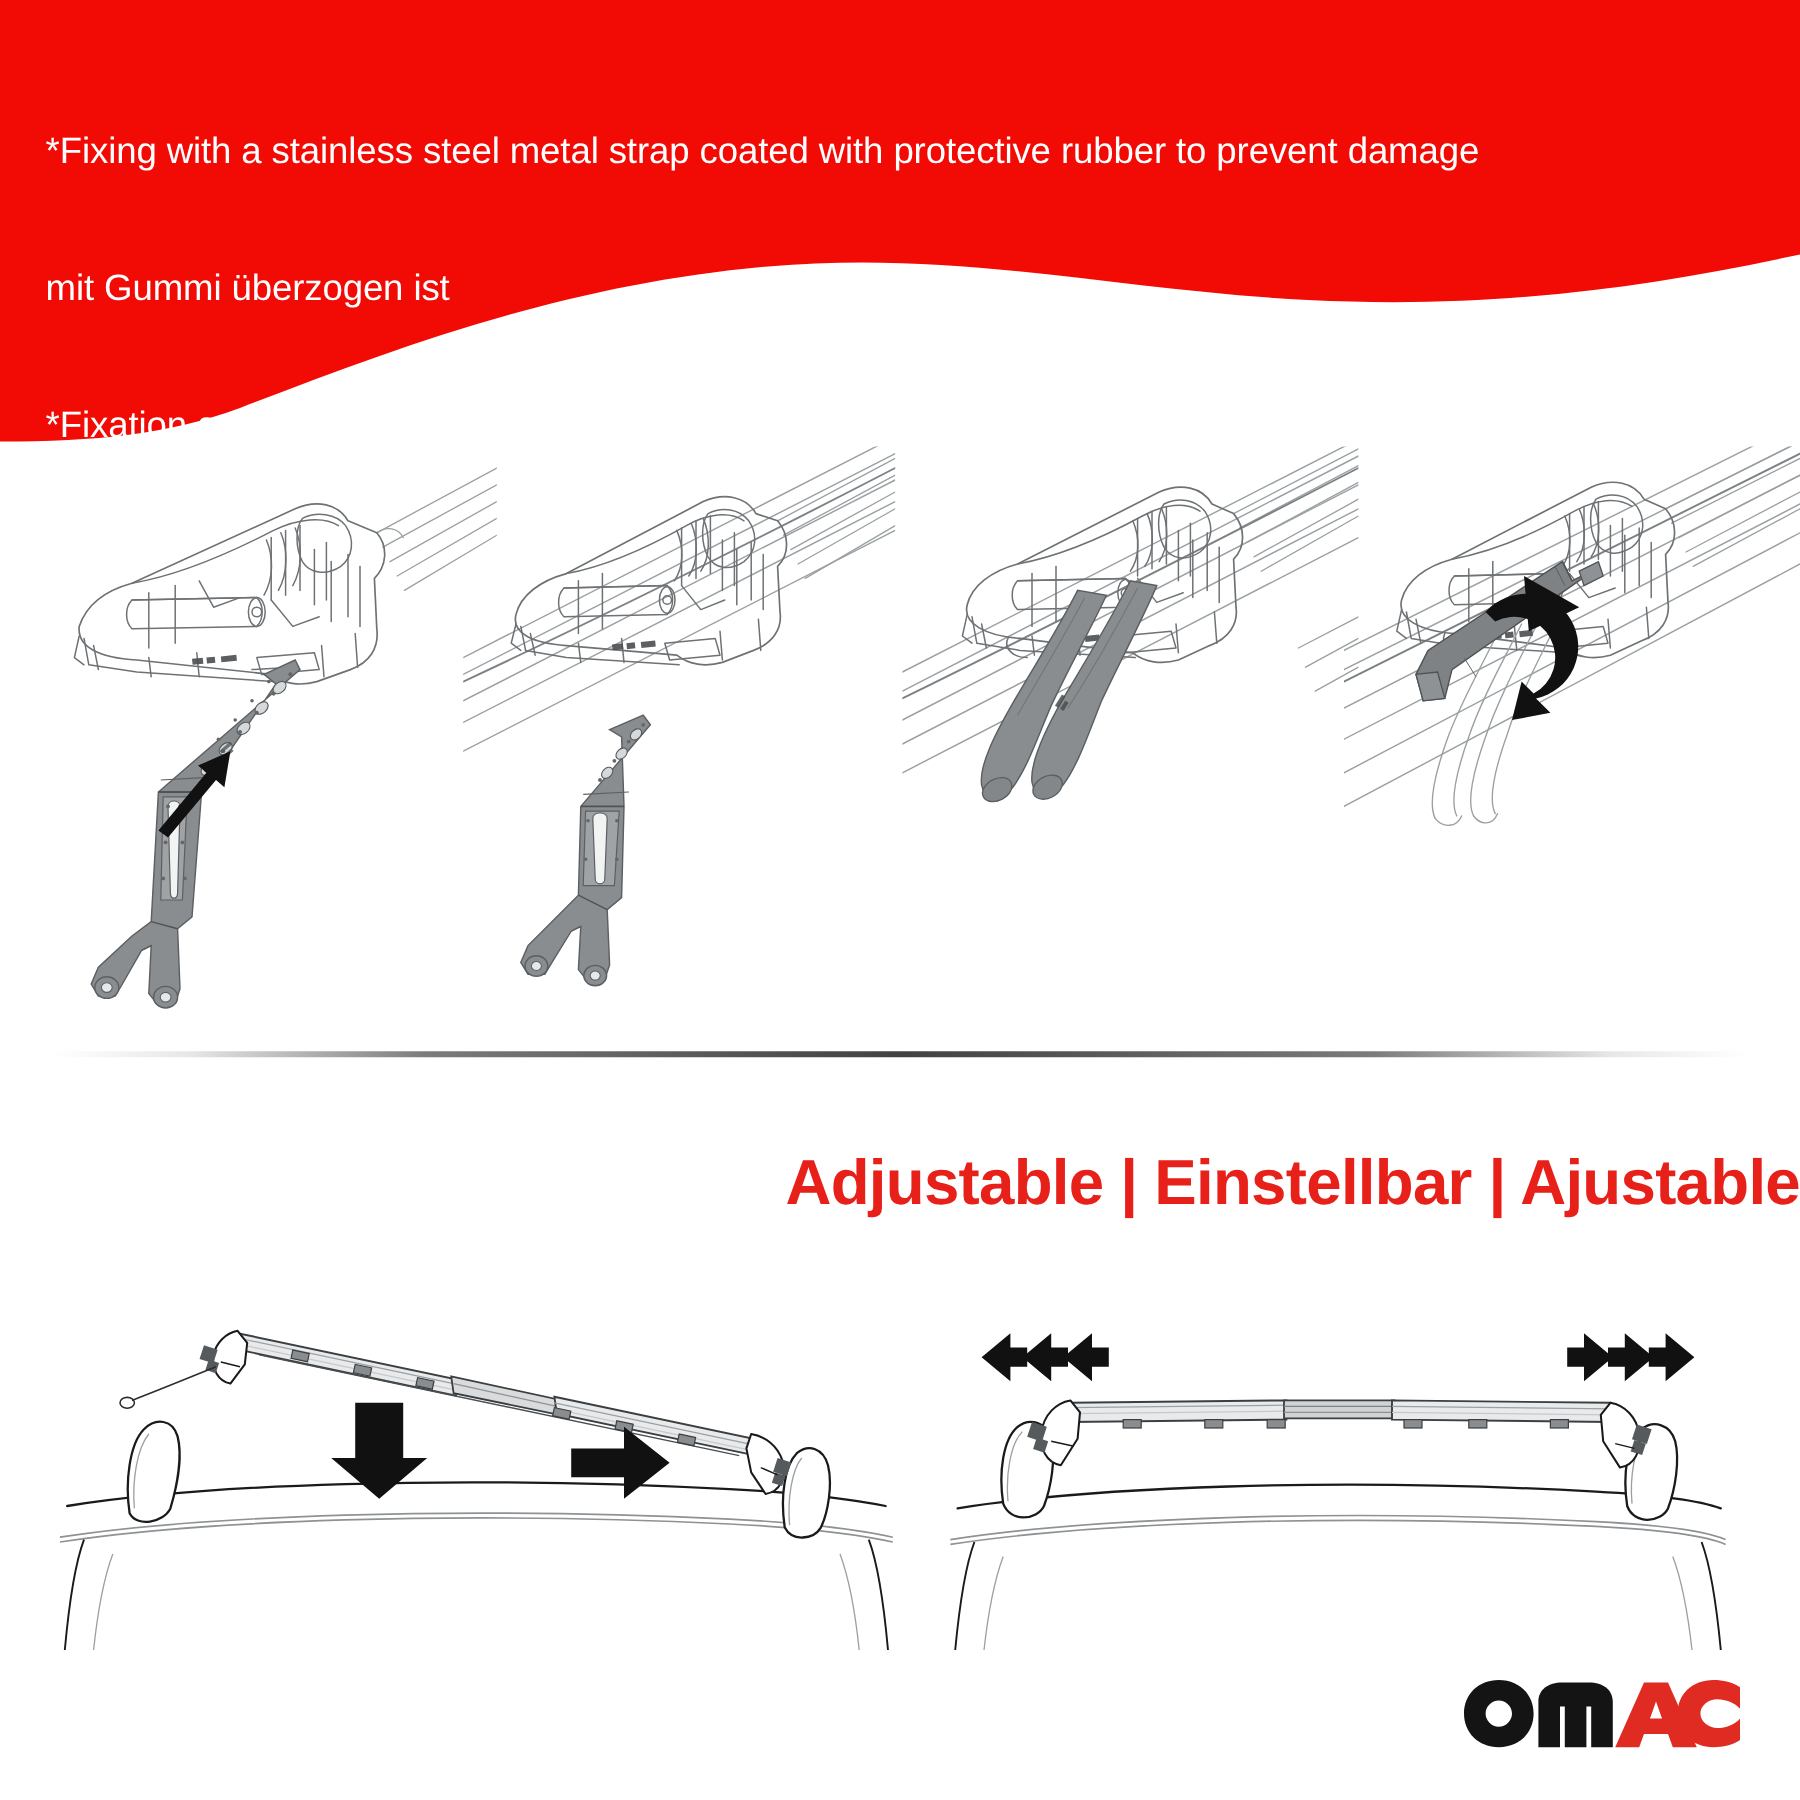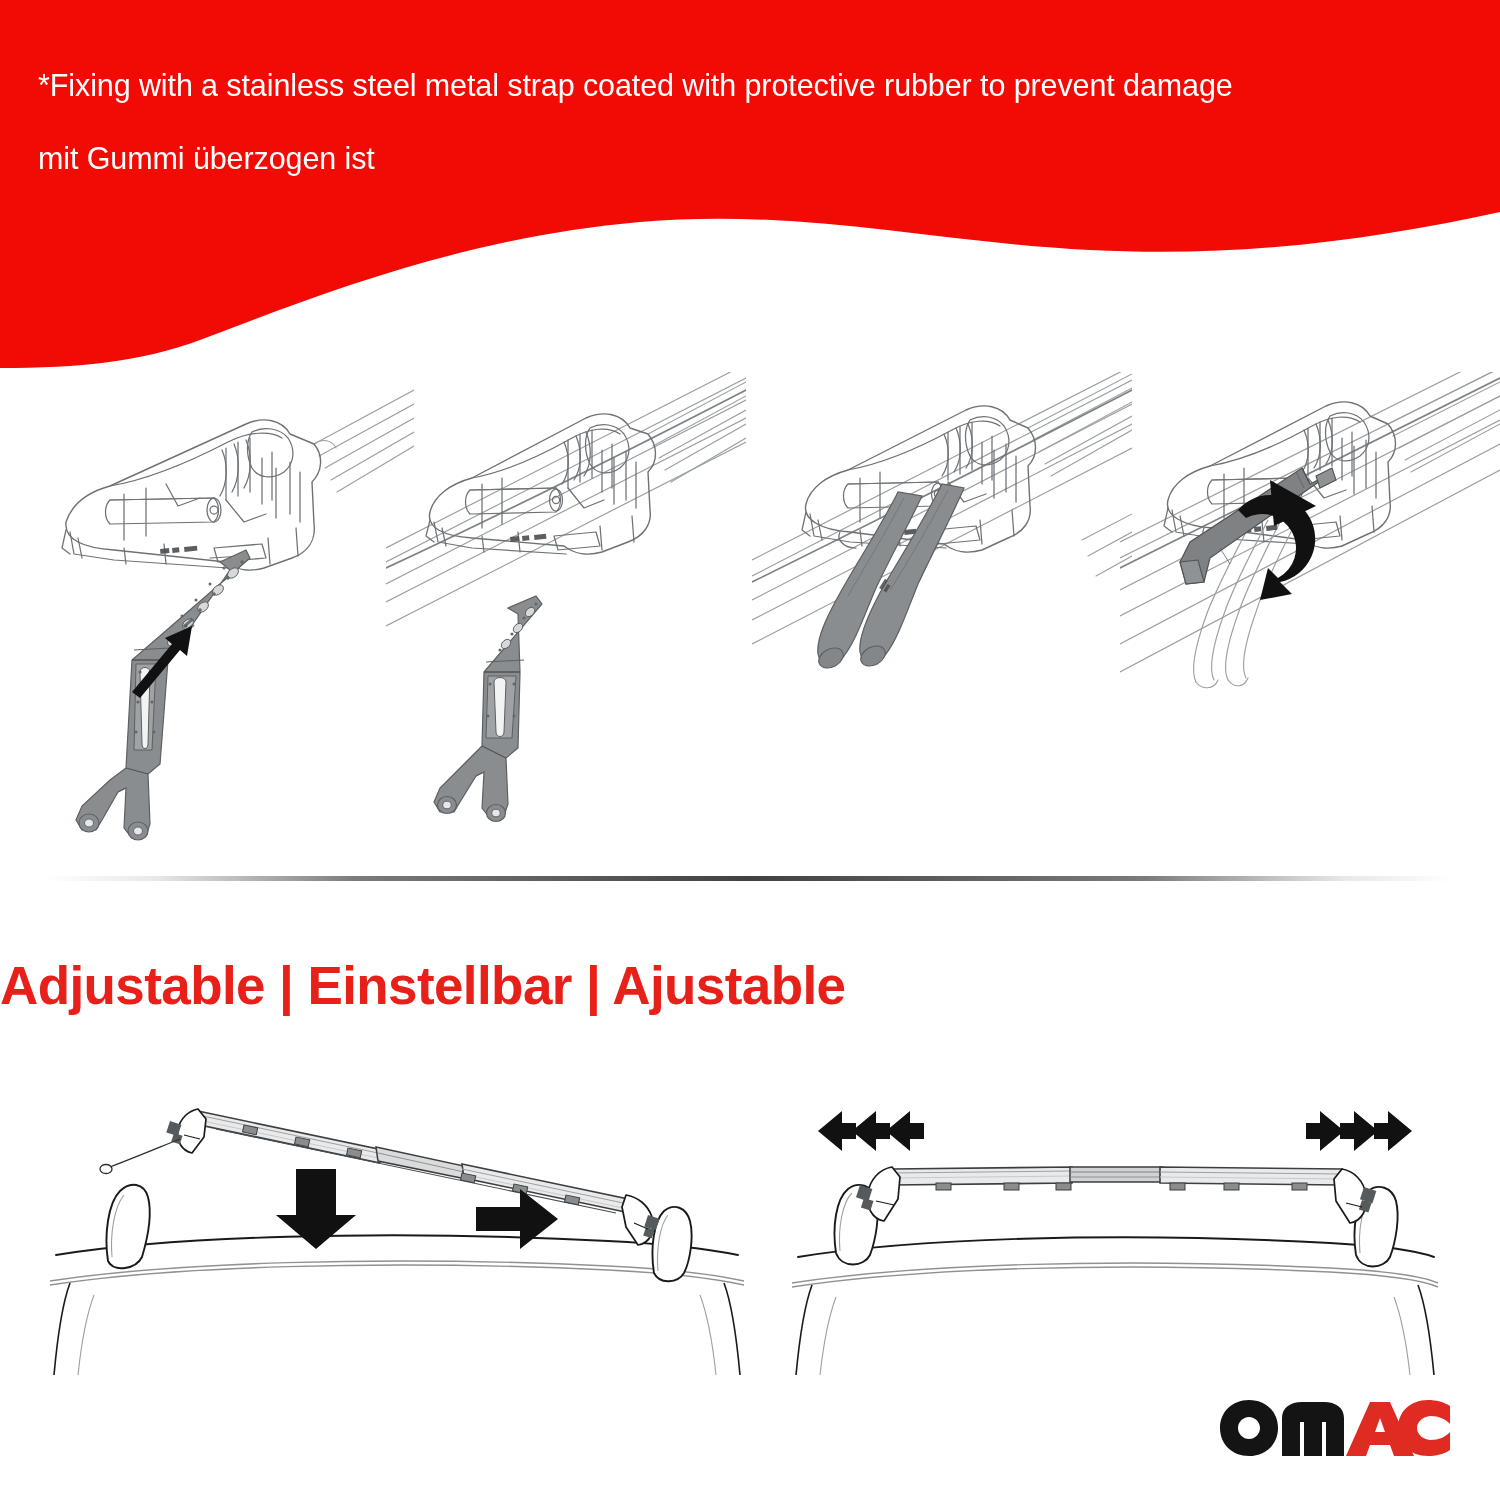--- a/index.html
+++ b/index.html
@@ -18,21 +18,21 @@
   #banner-shape{ position:absolute; left:0; top:0; }
   #banner-text{
     position:absolute; left:38px; top:30px; width:1430px;
     color:#ffffff;
     font-size:30.5px;
     line-height:36.5px;
     letter-spacing:-0.1px;
     white-space:pre-line;
     font-weight:400;
   }
-  #banner-text .ln{ display:block; }
+  #banner-text .ln{ display:block;margin-top:41px; }
 
   
   #steps{
     position:absolute; left:0; top:372px; width:1500px; height:500px;
   }
   .step{ position:absolute; top:0; height:500px; }
   #step-1{ left:14px;  width:400px; }
   #step-2{ left:386px; width:360px; }
   #step-3{ left:752px; width:380px; }
   #step-4{ left:1120px;width:380px; }
@@ -48,21 +48,21 @@
       rgba(55,55,55,0.95) 50%,
       rgba(90,90,90,0.80) 78%,
       rgba(160,160,160,0.25) 92%,
       rgba(255,255,255,0) 100%);
     border-radius:3px;
   }
 
   
   #adjustable-heading{
     position:absolute; left:0; top:955px; width:1500px;
-    text-align:left;
+    text-align:right;
     color:#E8201A;
     font-size:53px;
     font-weight:bold;
     letter-spacing:-0.6px;
   }
 
   
   #bottom-left{ position:absolute; left:48px;  top:1085px; width:700px; height:290px; }
   #bottom-right{ position:absolute; left:790px; top:1085px; width:650px; height:290px; }
   #bottom-left svg,#bottom-right svg{ display:block; width:100%; height:100%; }
@@ -81,20 +81,21 @@
     <path d="M0,0 L1500,0 L1500,212
              C1380,238 1250,258 1090,250
              C930,242 800,208 640,222
              C470,237 330,290 200,340
              C140,362 80,368 0,368 Z" fill="#F20A05"></path>
   </svg>
 
   <div id="banner-text">
     <span class="ln">*Fixing with a stainless steel metal strap coated with protective rubber to prevent damage</span>
     <span class="ln">mit Gummi überzogen ist</span>
+    <span class="ln">*Fixation avec une sangle en métal inoxydable recouverte de caoutchouc de protection</span>
   </div>
 </div>
 
 <div id="steps">
 
   <div class="step" id="step-1">
     <svg viewBox="0 0 400 500">
       <g fill="none" stroke="#6E7275" stroke-width="1.25" stroke-linejoin="round" stroke-linecap="round">
 
         <g stroke="#9AA0A3" stroke-width="1.1">

